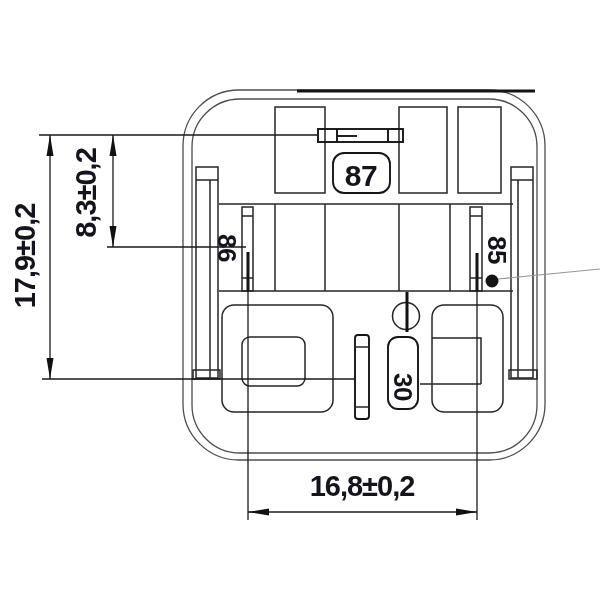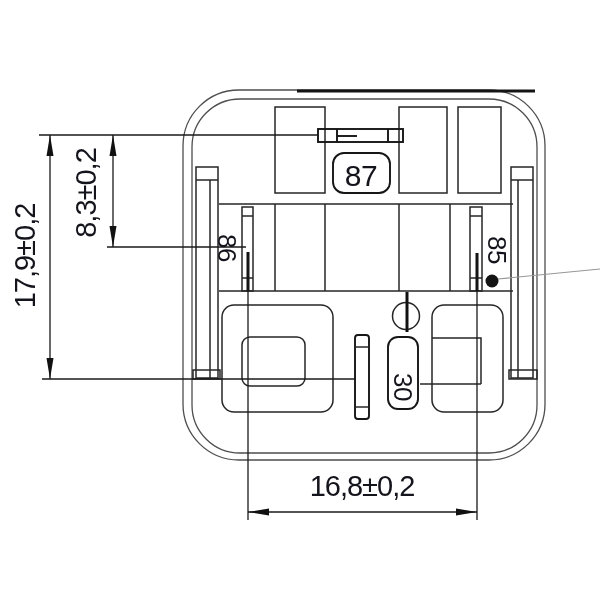--- a/index.html
+++ b/index.html
@@ -1,16 +1,16 @@
 <!DOCTYPE html>
 <html><head>
 <meta charset="utf-8">
 <style>
   html,body{margin:0;padding:0;background:#ffffff;}
-  .stage{width:600px;height:600px;position:relative;background:#ffffff;overflow:hidden;}
+  .stage{width:600px;height:600px;position:relative;background:#ffffff;overflow:hidden;font-weight:bold;}
   svg{display:block;}
   .ln{fill:none;stroke:#262626;stroke-width:1.5;}
   .ln-bold{fill:none;stroke:#161616;stroke-width:1.9;}
   .ln-outline{fill:none;stroke:#4e4e4e;stroke-width:1.3;}
   .ln-dim{fill:none;stroke:#1a1a1a;stroke-width:1.3;}
   .ln-pin{fill:none;stroke:#111111;stroke-width:3;}
   .ln-leader{fill:none;stroke:#969696;stroke-width:1.1;}
   .arrow{fill:#111111;stroke:none;}
   .txt{font-family:"Liberation Sans","DejaVu Sans",sans-serif;fill:#14141c;}
   .txt-dim{font-size:29px;letter-spacing:-1px;}

